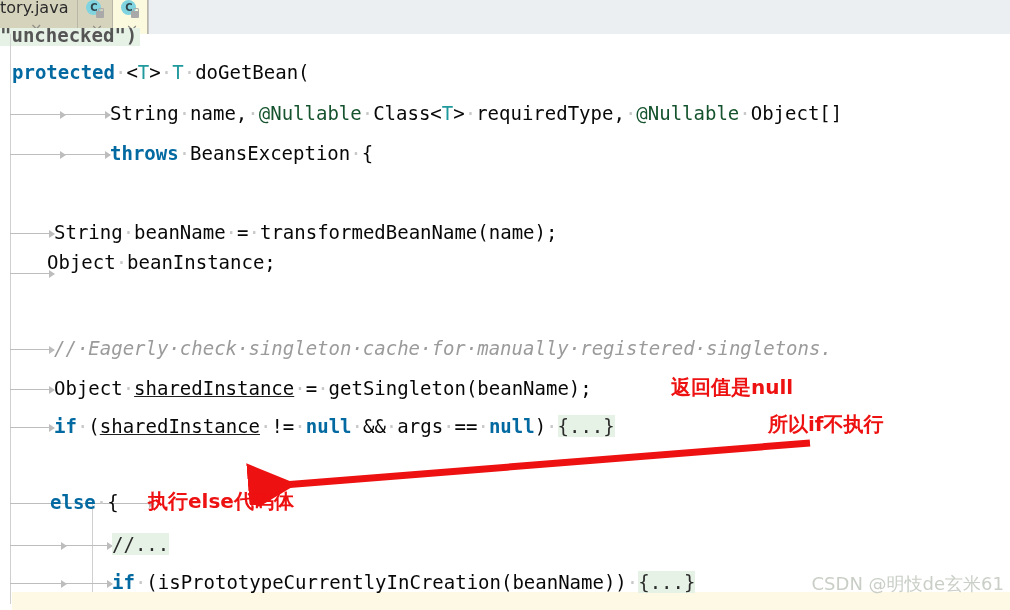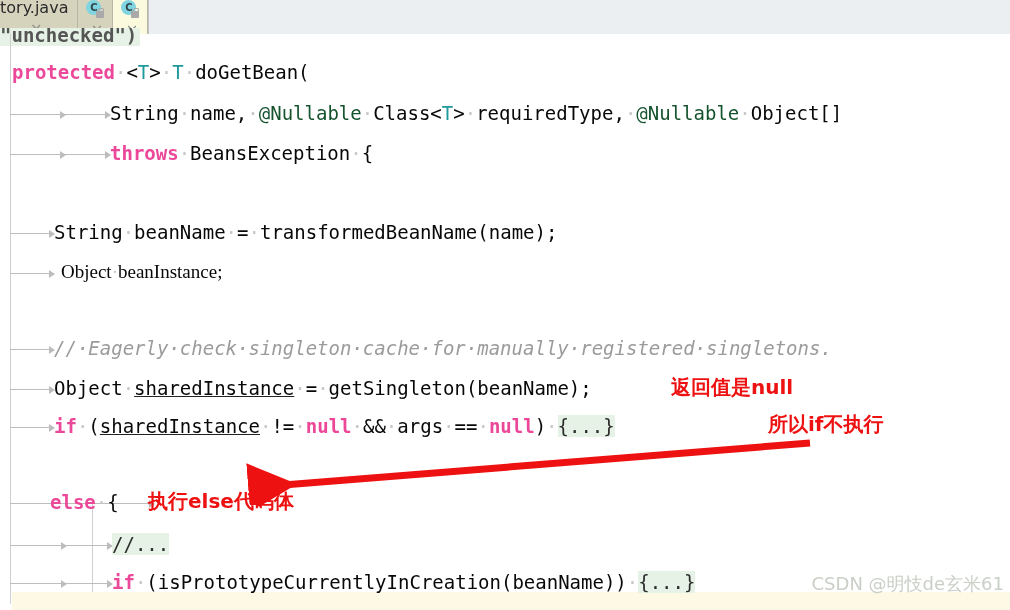--- a/index.html
+++ b/index.html
@@ -138,21 +138,21 @@
     left: 0;
     height: 28px;
     line-height: 28px;
     white-space: pre;
     font-family: "DejaVu Sans Mono", monospace;
     font-size: 19px;
     color: #080808;
   }
 
   
-  .kw       { color: #ec4899; font-weight: bold; }
+  .kw       { color: #0369a1; font-weight: bold; }
   .generic  { color: #20999d; }
   .anno     { color: #14532d; }
   .plain    { color: #080808; }
   .cmt      { color: #9b9b9b; font-style: italic; }
   .fold     { background: #e6f2e6; color: #2b2b2b; }
   .underln  { text-decoration: underline; text-decoration-color: #222; }
   .ws       { color: #c8c8c8; }
 
   
   .tabguide {
@@ -272,21 +272,21 @@
       <div class="tabguide" style="left: 10px; top: 427px; width: 44px;"></div>
       <div class="tabguide" style="left: 10px; top: 503px; width: 144px;"></div>
       <div class="tabguide mid" style="left: 10px; top: 545px; width: 102px;"></div>
       <div class="tabguide mid" style="left: 10px; top: 583px; width: 102px;"></div>
     </div>
   <div id="lines-host">
       <div class="code-line" style="top: 58px; padding-left: 12px;"><span class="kw">protected</span><span class="ws">·</span><span class="plain">&lt;</span><span class="generic">T</span><span class="plain">&gt;</span><span class="ws">·</span><span class="generic">T</span><span class="ws">·</span><span class="plain">doGetBean(</span></div>
       <div class="code-line" style="top: 99px; padding-left: 110px;"><span class="plain">String</span><span class="ws">·</span><span class="plain">name,</span><span class="ws">·</span><span class="anno">@Nullable</span><span class="ws">·</span><span class="plain">Class&lt;</span><span class="generic">T</span><span class="plain">&gt;</span><span class="ws">·</span><span class="plain">requiredType,</span><span class="ws">·</span><span class="anno">@Nullable</span><span class="ws">·</span><span class="plain">Object[]</span></div>
       <div class="code-line" style="top: 139px; padding-left: 110px;"><span class="kw">throws</span><span class="ws">·</span><span class="plain">BeansException</span><span class="ws">·</span><span class="plain">{</span></div>
       <div class="code-line" style="top: 218px; padding-left: 54px;"><span class="plain">String</span><span class="ws">·</span><span class="plain">beanName</span><span class="ws">·</span><span class="plain">=</span><span class="ws">·</span><span class="plain">transformedBeanName(name);</span></div>
-      <div class="code-line" style="top: 258px; padding-left: 61px; font-family: Liberation Serif, serif;"><span class="plain">Object</span><span class="ws">·</span><span class="plain">beanInstance;</span></div>
+      <div class="code-line" style="top: 248px; padding-left: 47px;"><span class="plain">Object</span><span class="ws">·</span><span class="plain">beanInstance;</span></div>
       <div class="code-line" style="top: 334px; padding-left: 54px;"><span class="cmt">//·Eagerly·check·singleton·cache·for·manually·registered·singletons.</span></div>
       <div class="code-line" style="top: 374px; padding-left: 54px;"><span class="plain">Object</span><span class="ws">·</span><span class="underln">sharedInstance</span><span class="ws">·</span><span class="plain">=</span><span class="ws">·</span><span class="plain">getSingleton(beanName);</span></div>
       <div class="code-line" style="top: 412px; padding-left: 54px;"><span class="kw">if</span><span class="ws">·</span><span class="plain">(</span><span class="underln">sharedInstance</span><span class="ws">·</span><span class="plain">!=</span><span class="ws">·</span><span class="kw">null</span><span class="ws">·</span><span class="plain">&amp;&amp;</span><span class="ws">·</span><span class="plain">args</span><span class="ws">·</span><span class="plain">==</span><span class="ws">·</span><span class="kw">null</span><span class="plain">)</span><span class="ws">·</span><span class="fold">{...}</span></div>
       <div class="code-line" style="top: 488px; padding-left: 50px;"><span class="kw">else</span><span class="ws">·</span><span class="plain">{</span></div>
       <div class="code-line" style="top: 530px; padding-left: 112px;"><span class="fold">//...</span></div>
       <div class="code-line" style="top: 568px; padding-left: 112px;"><span class="kw">if</span><span class="ws">·</span><span class="plain">(isPrototypeCurrentlyInCreation(beanName))</span><span class="ws">·</span><span class="fold">{...}</span></div>
     </div>
 
   <svg class="arrow-svg" viewBox="0 0 600 80">
     <defs>

